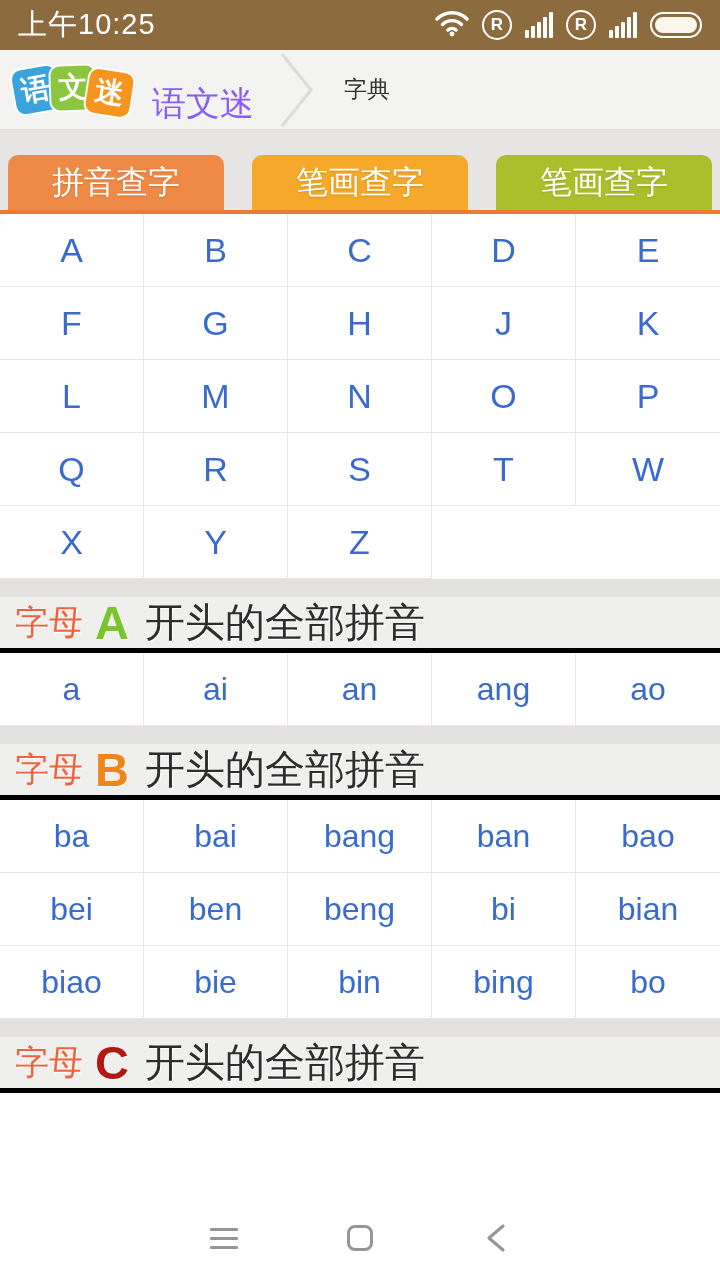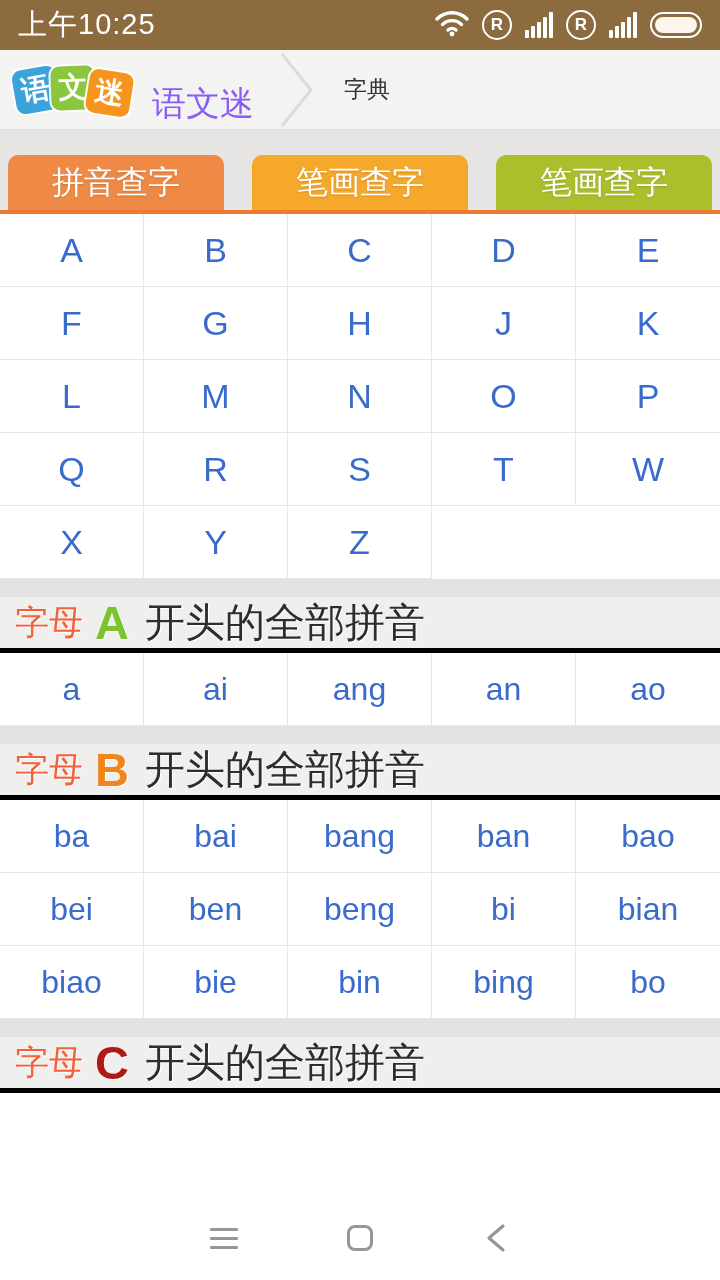--- a/index.html
+++ b/index.html
@@ -170,22 +170,22 @@
   <div id="sections">
       <div class="section-gap"></div>
       <div class="section-header">
         <span class="zimu">字母</span>
         <span class="section-letter" style="color: rgb(124, 196, 47);">A</span>
         <span class="section-suffix">开头的全部拼音</span>
       </div>
       <div class="cell-row">
         <div class="cell pinyin-cell">a</div>
         <div class="cell pinyin-cell">ai</div>
+        <div class="cell pinyin-cell">an</div>
         <div class="cell pinyin-cell">ang</div>
-        <div class="cell pinyin-cell">an</div>
         <div class="cell pinyin-cell lastcol">ao</div>
       </div>
       <div class="section-gap"></div>
       <div class="section-header">
         <span class="zimu">字母</span>
         <span class="section-letter" style="color: rgb(240, 134, 27);">B</span>
         <span class="section-suffix">开头的全部拼音</span>
       </div>
       <div class="cell-row">
         <div class="cell pinyin-cell">ba</div>

